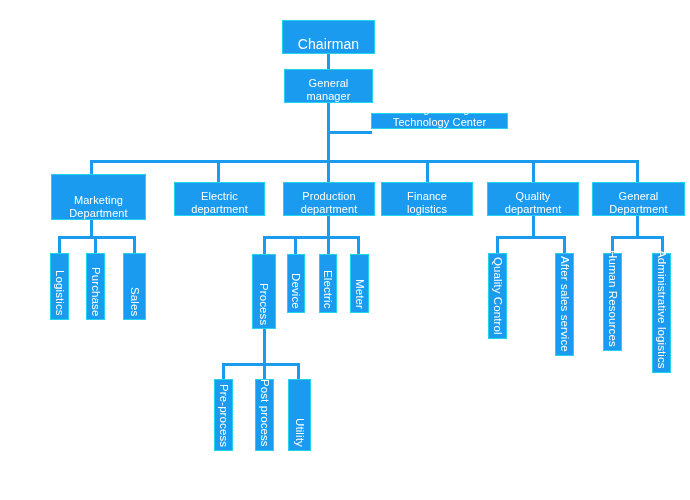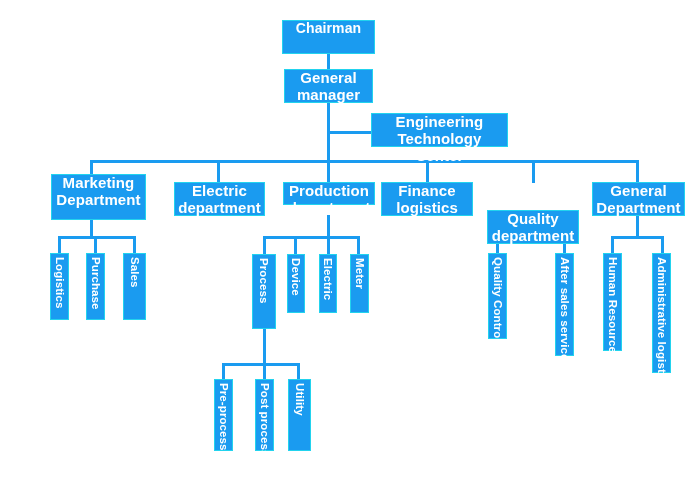--- a/index.html
+++ b/index.html
@@ -23,30 +23,29 @@
     background: #1a9bf0;
   }
   
   .node {
     position: absolute;
     box-sizing: border-box;
     background: #1a9bf0;
     border: 1.5px solid #22d3ee;
     color: #ffffff;
     display: flex;
-    align-items: flex-start;
+    align-items: flex-end;
     justify-content: center;
     text-align: center;
     line-height: 1.12;
     letter-spacing: 0.1px;
-    font-weight: bold;
     -webkit-font-smoothing: antialiased;
   }
   .node.h {
-    font-size: 15px;
+    font-size: 11px;
     padding: 0 3px;
   }
   .node.root {
     font-size: 14px;
   }
   
   .node.v {
     font-size: 11.5px;
     padding: 3px 0;
   }
@@ -112,46 +111,46 @@
 
   <div class="node h root" style="left:282px; top:20px; width:93px; height:34px;">
     <span class="htext">Chairman</span>
   </div>
 
   <div class="node h" style="left:284px; top:69px; width:89px; height:34px;">
     <span class="htext">General
 manager</span>
   </div>
 
-  <div class="node h" style="left:371px; top:113px; width:137px; height:34px;">
+  <div class="node h" style="left:371px; top:113px; width:137px; height:16px;">
     <span class="htext">Engineering
 Technology Center</span>
   </div>
 
   <div class="node h" style="left:51px; top:174px; width:95px; height:46px;">
     <span class="htext">Marketing
 Department</span>
   </div>
 
   <div class="node h" style="left:174px; top:182px; width:91px; height:34px;">
     <span class="htext">Electric
 department</span>
   </div>
 
-  <div class="node h" style="left:283px; top:182px; width:92px; height:23px;">
+  <div class="node h" style="left:283px; top:182px; width:92px; height:34px;">
     <span class="htext">Production
 department</span>
   </div>
 
   <div class="node h" style="left:381px; top:182px; width:92px; height:34px;">
     <span class="htext">Finance
 logistics</span>
   </div>
 
-  <div class="node h" style="left:487px; top:182px; width:92px; height:34px;margin-top:28px;">
+  <div class="node h" style="left:487px; top:182px; width:92px; height:34px;">
     <span class="htext">Quality
 department</span>
   </div>
 
   <div class="node h" style="left:592px; top:182px; width:93px; height:34px;">
     <span class="htext">General
 Department</span>
   </div>
 
   <div class="node v" style="left:50px; top:253px; width:19px; height:67px;">

